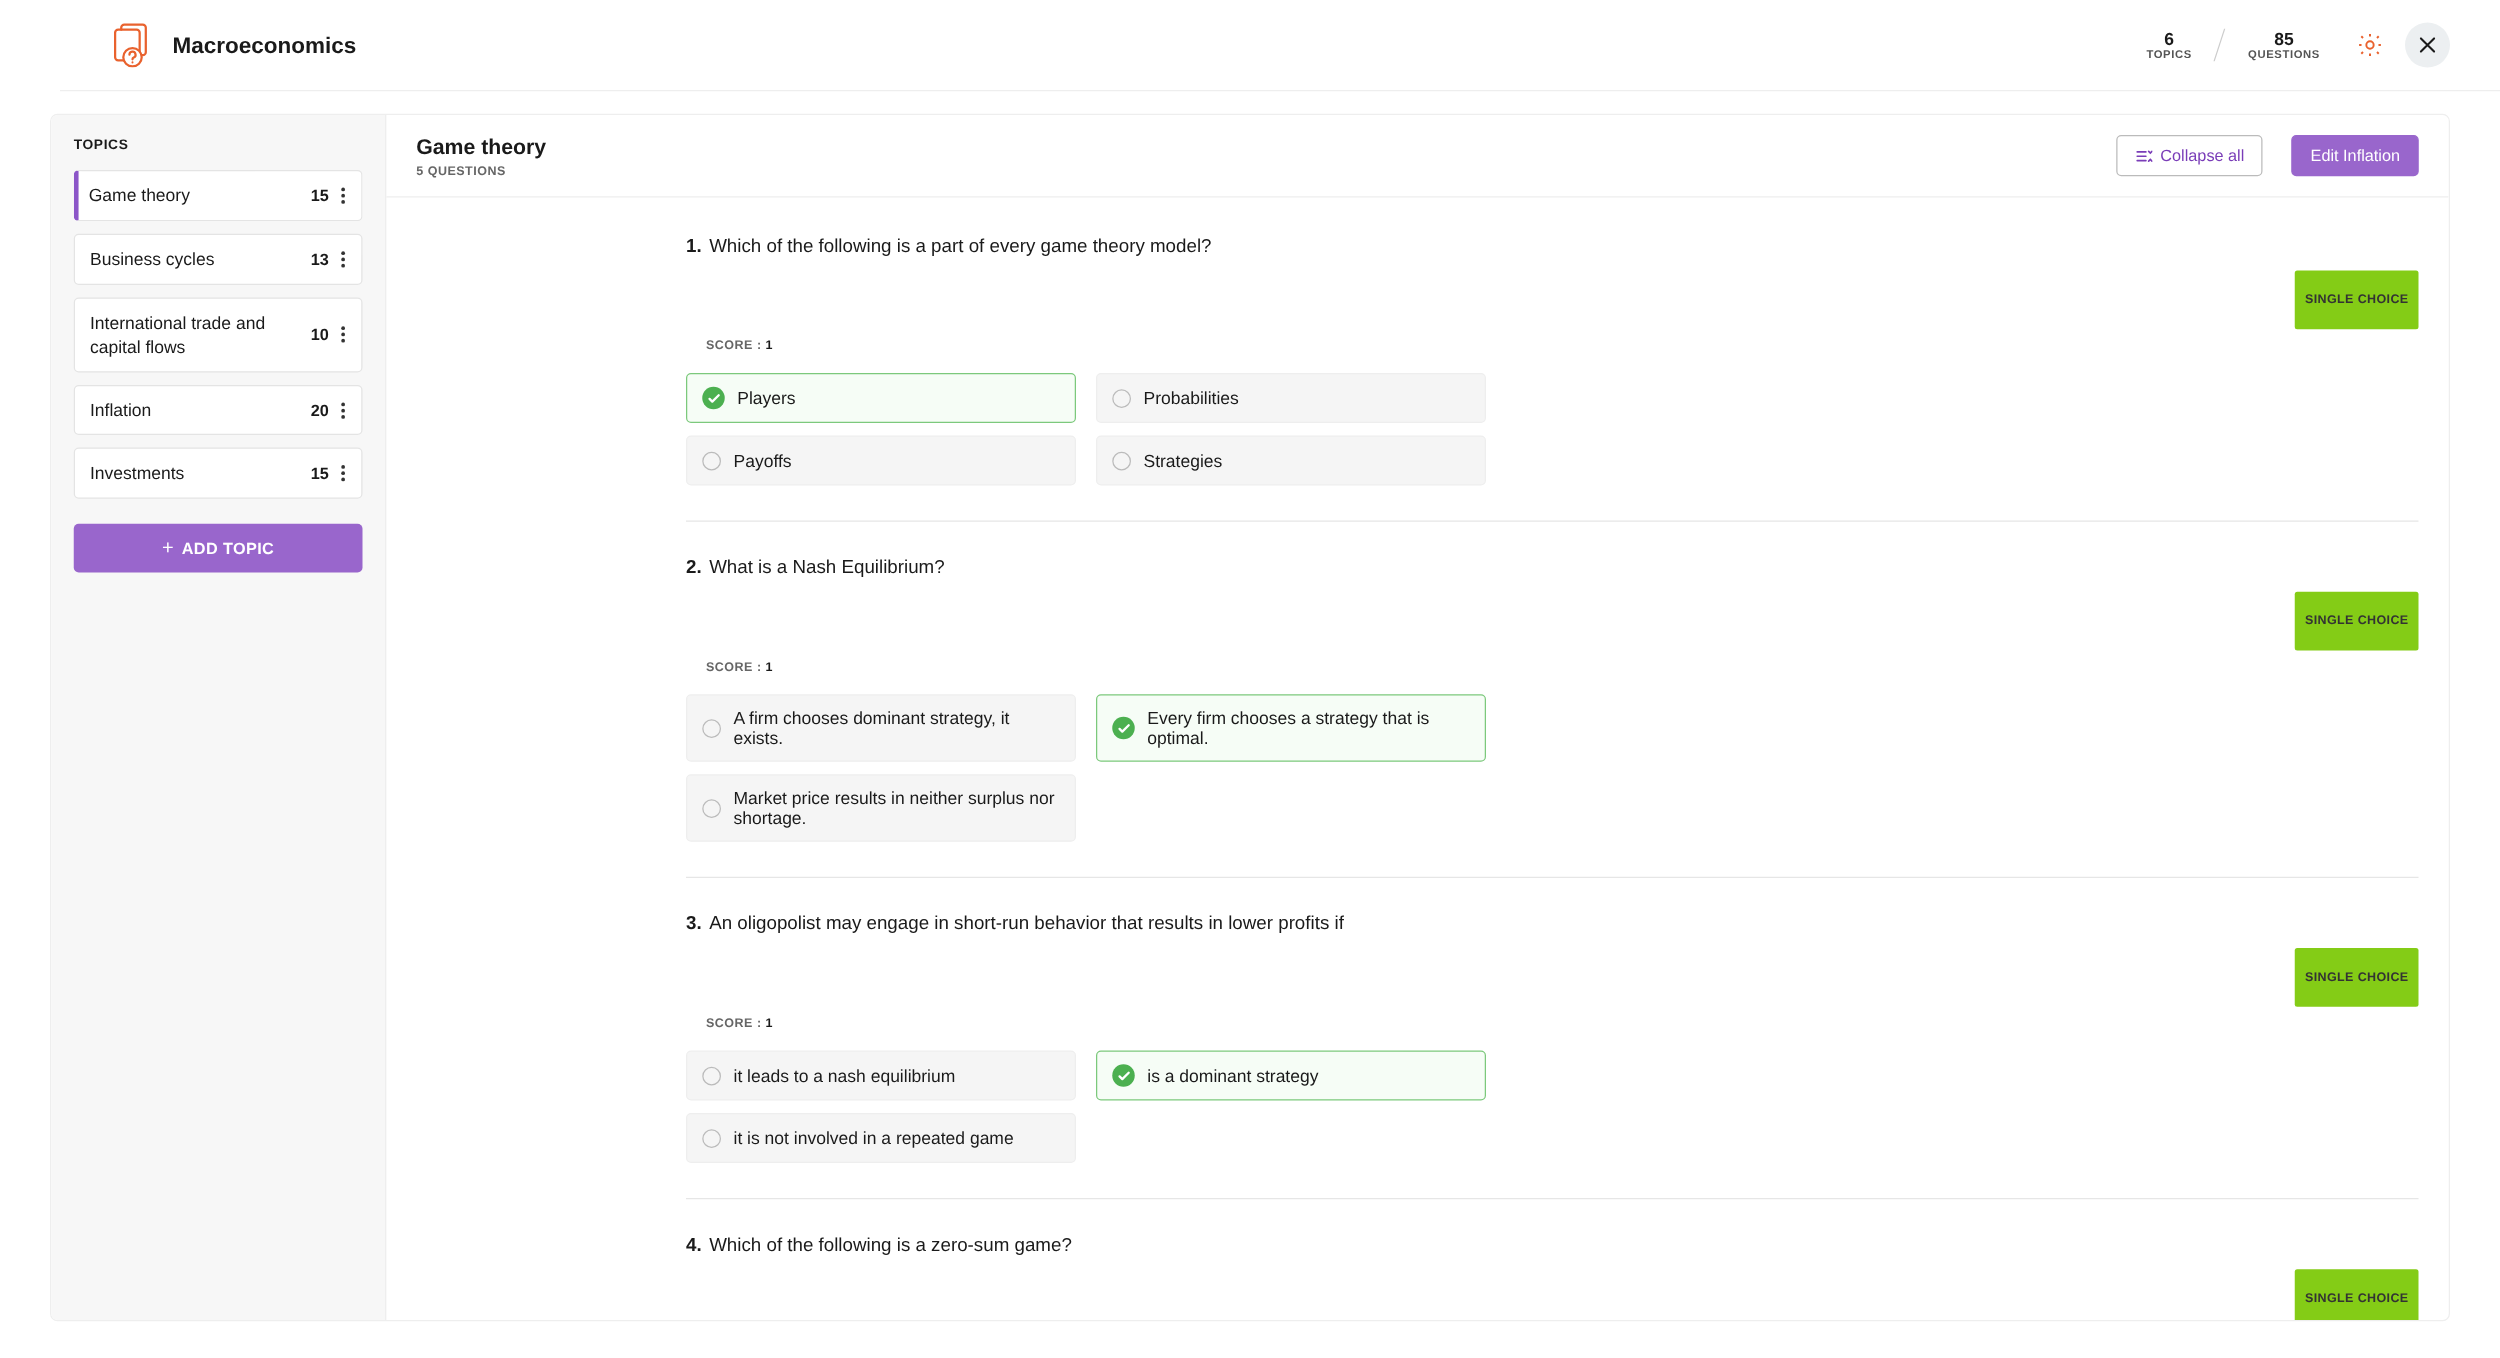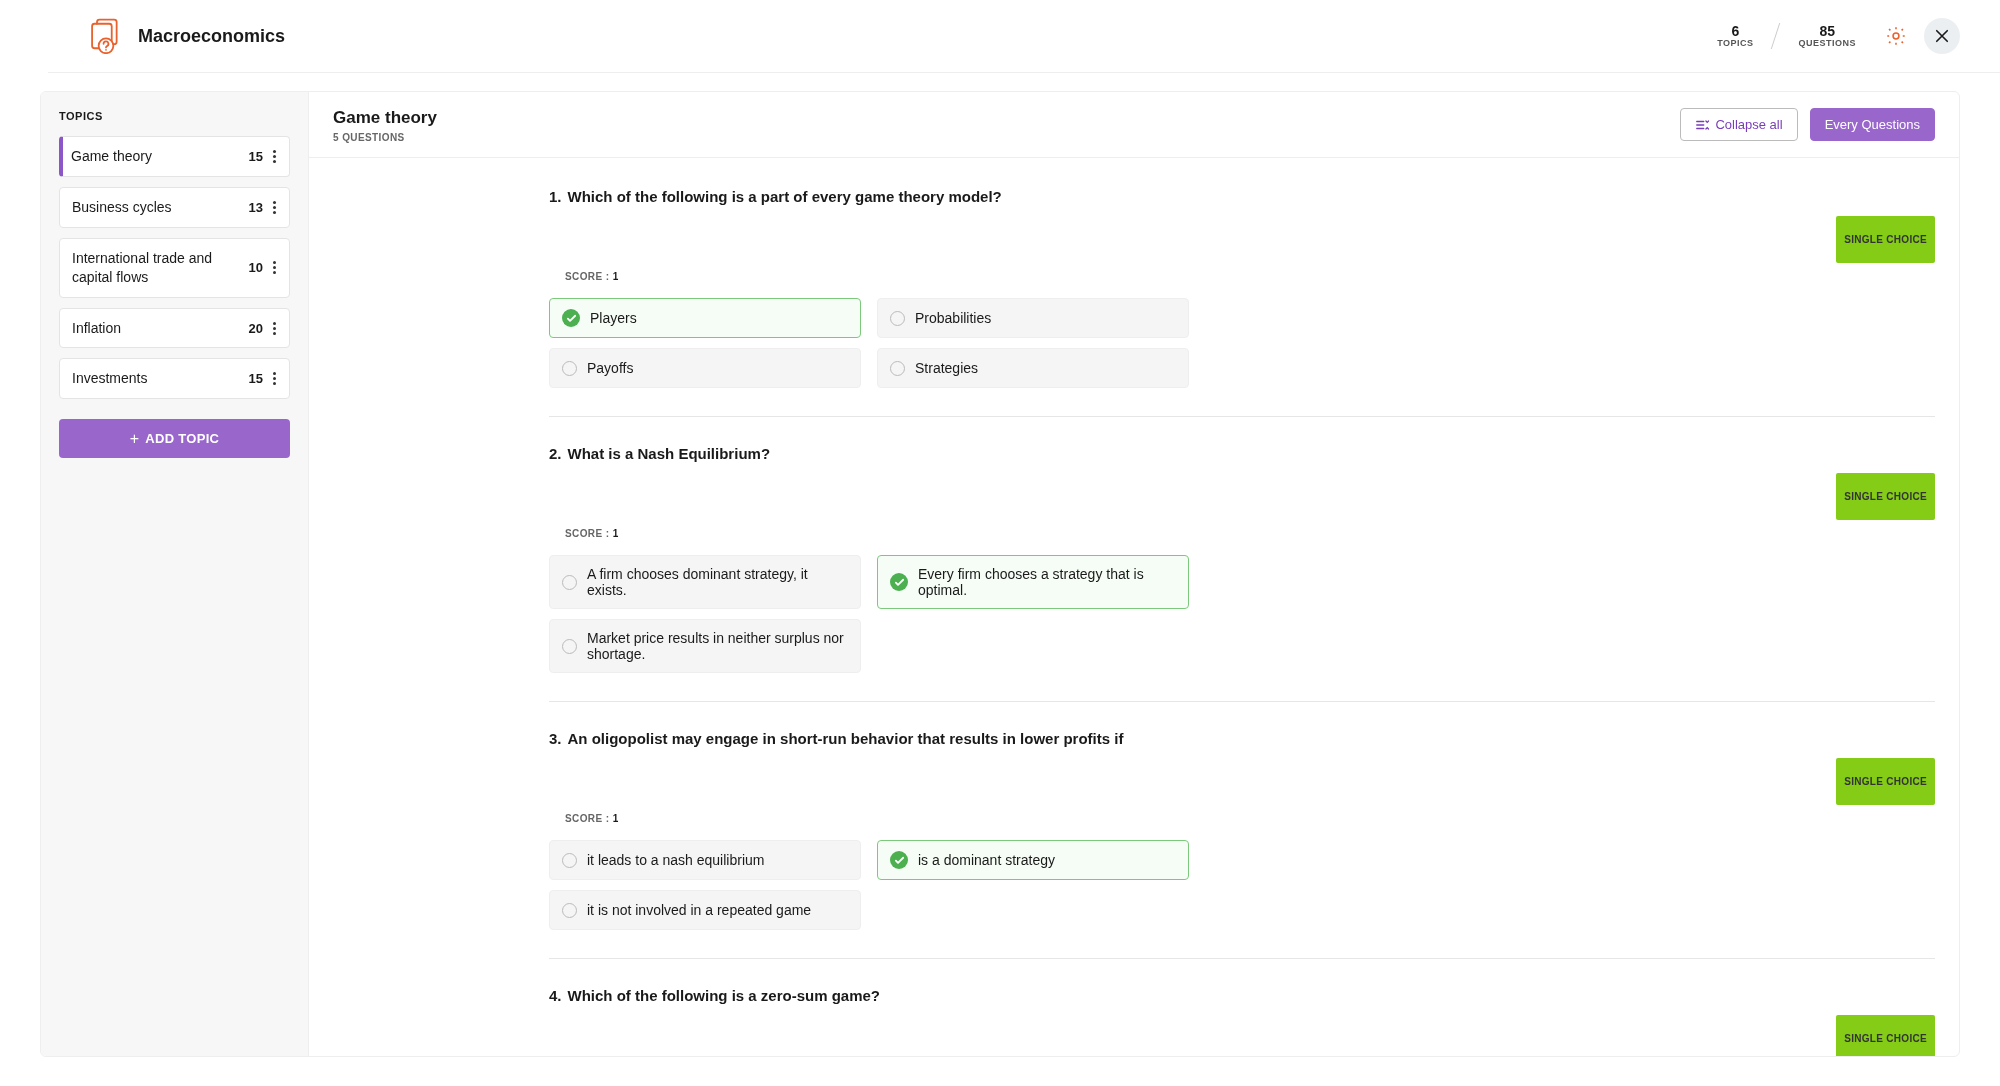--- a/index.html
+++ b/index.html
@@ -147,21 +147,21 @@
   .content-header .left { flex:1; }
   .content-header h2 { font-size:17px; font-weight:700; }
   .content-header .sub {
     font-size:10px;
     font-weight:700;
     letter-spacing:.4px;
     color:#666;
     text-transform:uppercase;
     margin-top:4px;
   }
-  .content-header .right { display:flex; gap:12px; align-items:center; }
+  .content-header .right { display:flex; gap:23px; align-items:center; }
   .btn {
     padding:8px 14px;
     border-radius:4px;
     font-size:13px;
     font-weight:500;
     cursor:pointer;
   }
   .btn-outline {
     background:#fff;
     border:1px solid #bbb;
@@ -186,21 +186,21 @@
     border-top:0;
     padding-top:0;
     margin-bottom:28px;
   }
   .question + .question {
     border-top:1px solid #e6e6e6;
     padding-top:28px;
   }
   .q-header { display:flex; align-items:flex-start; }
   .q-num { font-size:15px; font-weight:700; margin-right:6px; }
-  .q-text { font-size:15px; font-weight:700; flex:1; }
+  .q-text { font-size:15px; font-weight:400; flex:1; }
   .q-badge {
     background:#84cc16;
     color:#333;
     font-size:10px;
     font-weight:700;
     letter-spacing:.3px;
     padding:18px 8px;
     border-radius:2px;
     margin-left:20px;
     white-space:nowrap;
@@ -359,21 +359,21 @@
       </div>
       <div class="right">
         <button class="btn btn-outline">
           <svg viewBox="0 0 16 16" width="14" height="14" fill="none" stroke="#7a3db8" stroke-width="1.5" stroke-linecap="round">
             <path d="M2 4h8M2 8h8M2 12h8"></path>
             <path d="M12.5 3.5l1.5 1.5 1.5-1.5M12.5 12.5l1.5-1.5 1.5 1.5"></path>
           </svg>
           <span>Collapse all</span>
         </button>
         <button class="btn btn-primary">
-          <span>Every Questions</span>
+          <span>Edit Inflation</span>
         </button>
       </div>
     </div>
 
     <div class="question-scroll" id="question-list">
         <div class="question">
           <div class="q-header">
             <span class="q-num">1.</span>
             <span class="q-text">Which of the following is a part of every game theory model?</span>
             <span class="q-badge">SINGLE CHOICE</span>

